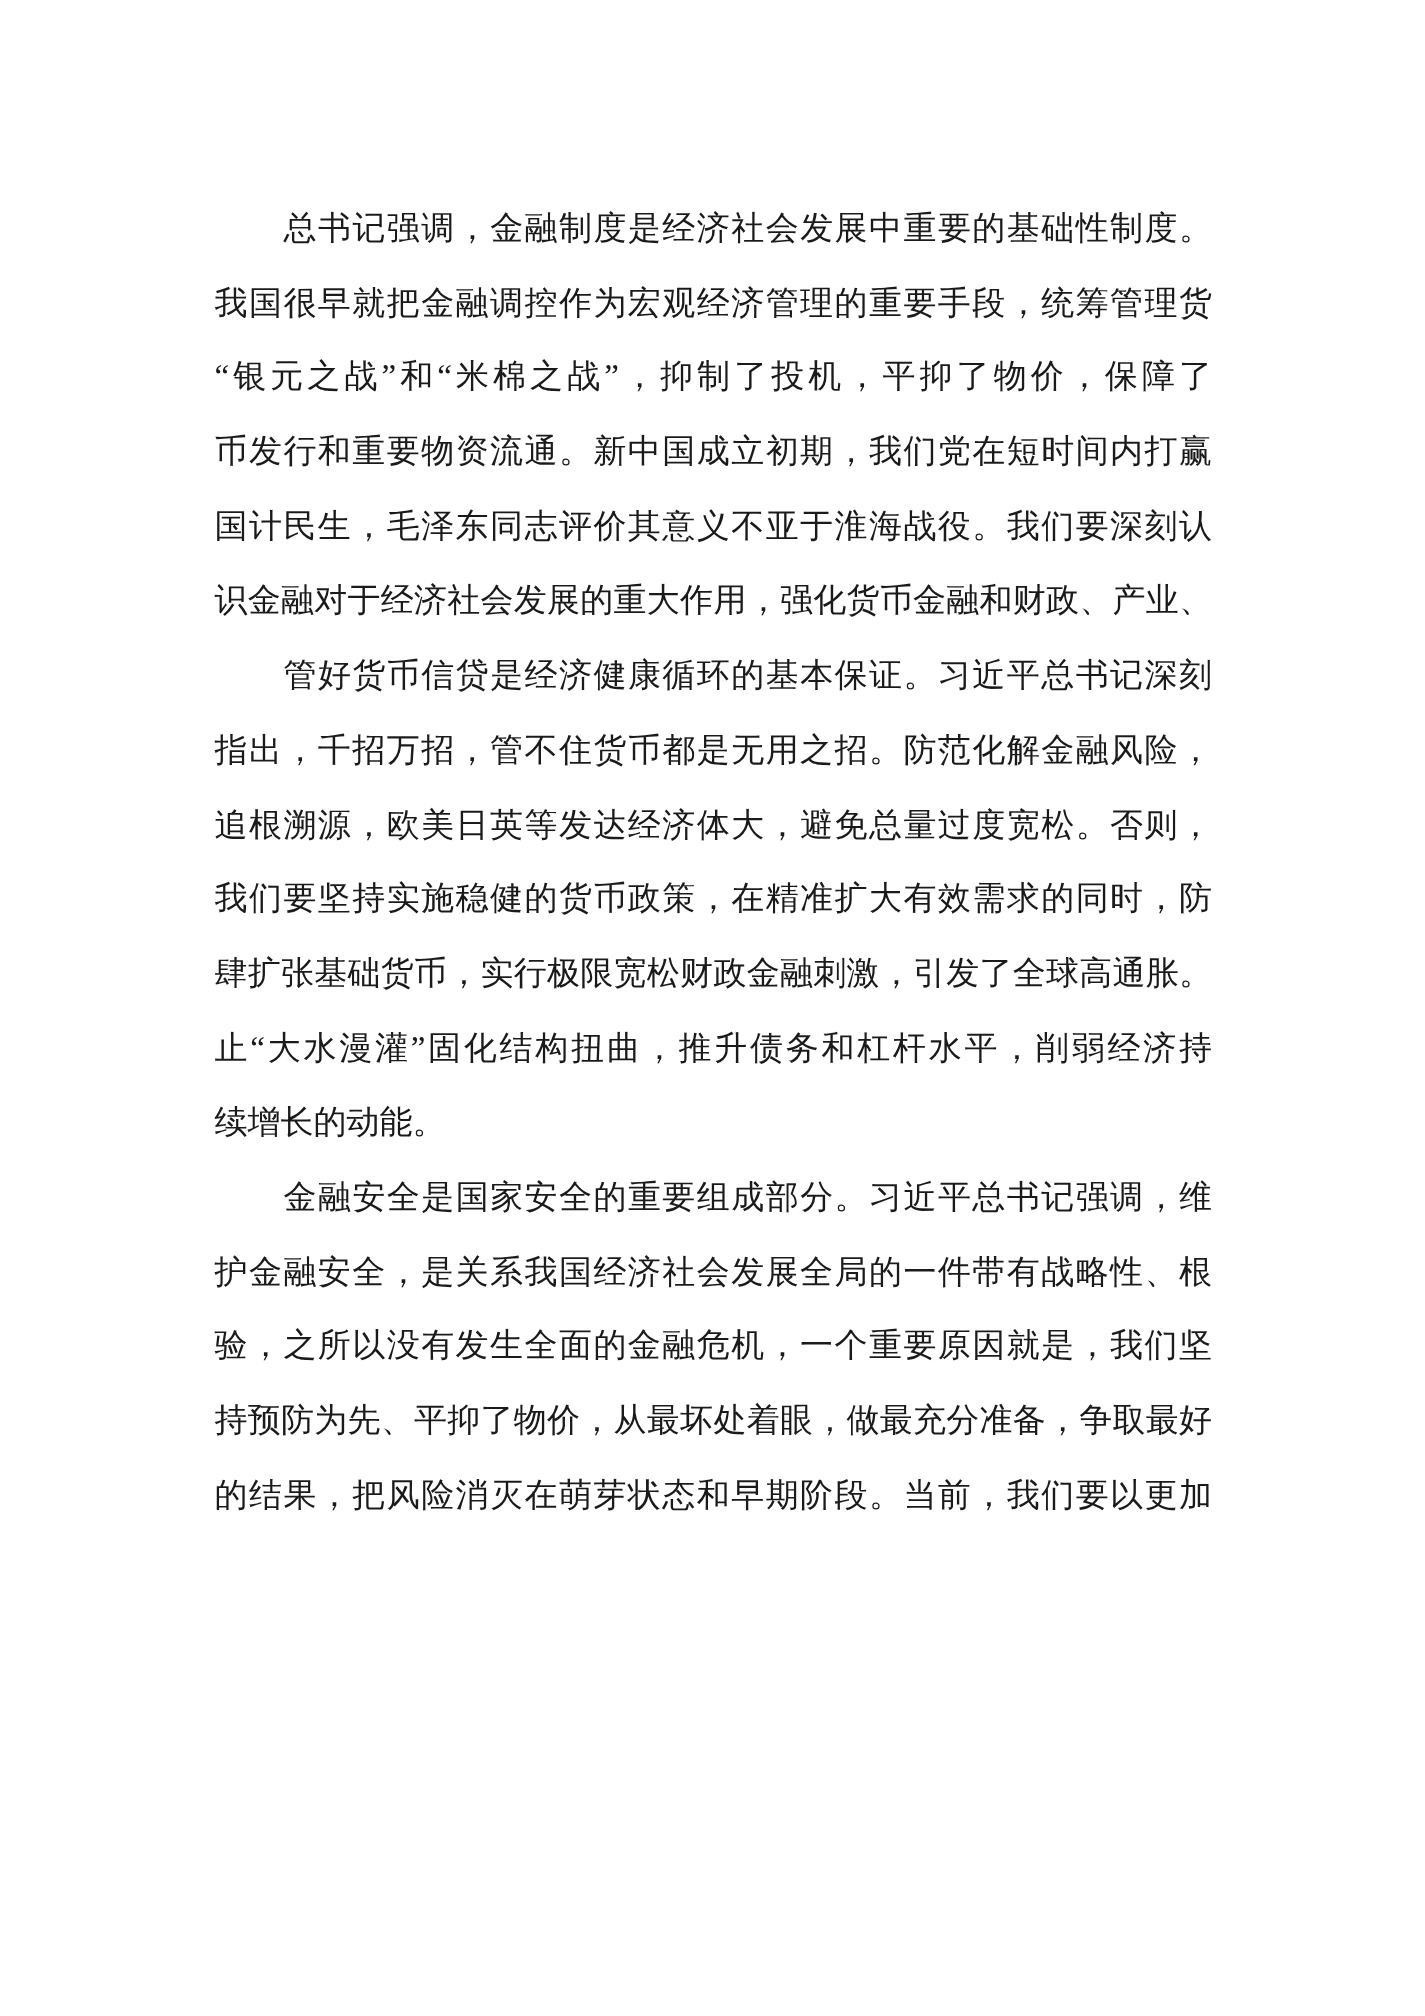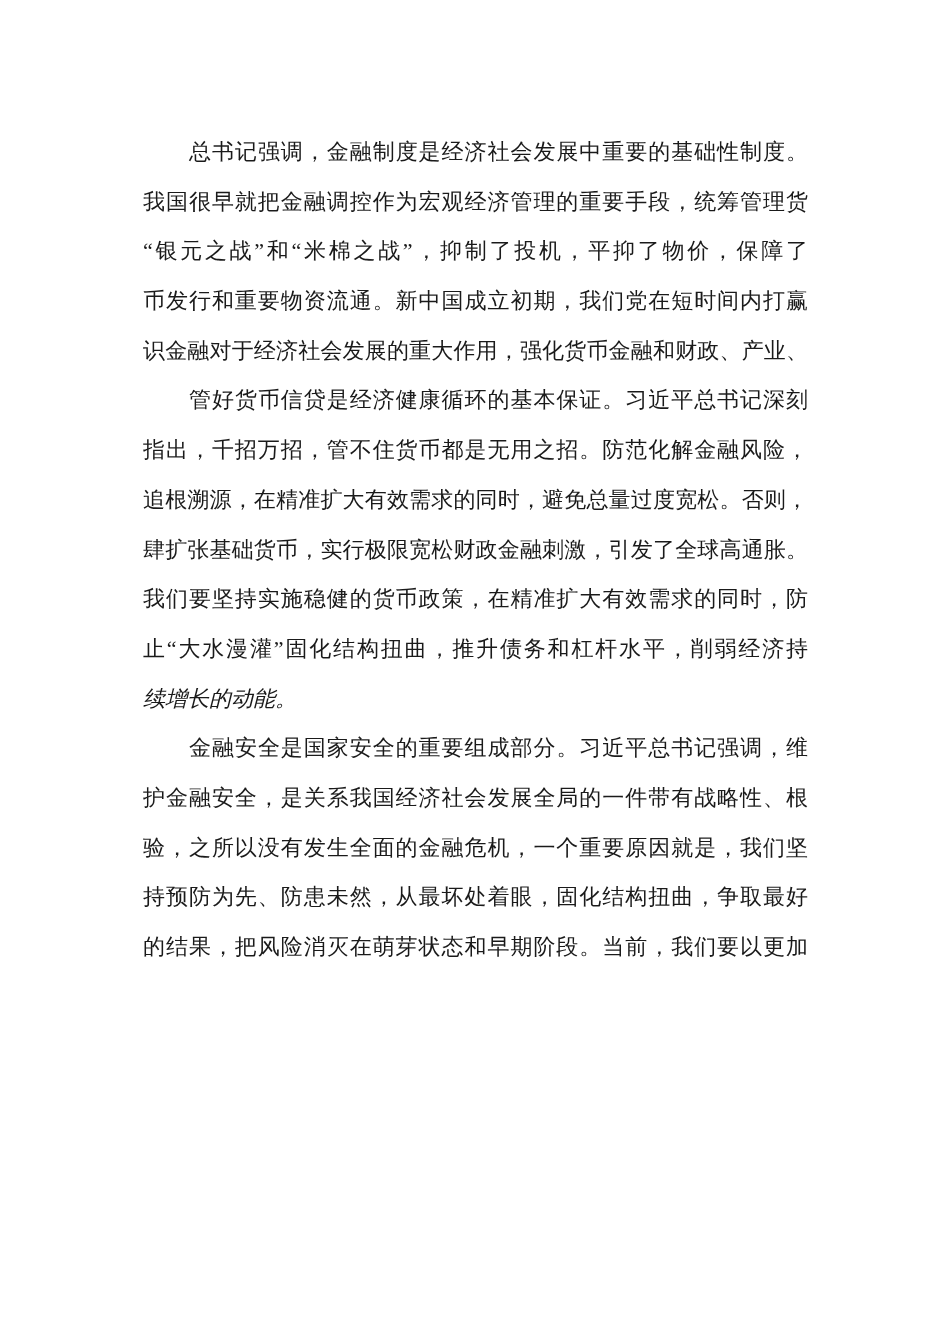--- a/index.html
+++ b/index.html
@@ -38,45 +38,45 @@
     overflow: visible;
   }
   .line.indent {
     text-indent: 46px;
   }
   .line.short {
     text-align: center;
     text-align-last: left;
     -moz-text-align-last: left;
     white-space: normal;
-    font-style: italic;
   }
 </style>
 </head>
 <body>
 
 <div class="page">
   <div class="text-block" id="text-block" style="color: rgb(26, 26, 26);">
       <div class="paragraph">
         <div class="line indent">总书记强调，金融制度是经济社会发展中重要的基础性制度。</div>
         <div class="line">我国很早就把金融调控作为宏观经济管理的重要手段，统筹管理货</div>
         <div class="line">“银元之战”和“米棉之战”，抑制了投机，平抑了物价，保障了</div>
         <div class="line">币发行和重要物资流通。新中国成立初期，我们党在短时间内打赢</div>
+        <div class="line">国计民生，毛泽东同志评价其意义不亚于淮海战役。我们要深刻认</div>
         <div class="line">识金融对于经济社会发展的重大作用，强化货币金融和财政、产业、</div>
       </div>
       <div class="paragraph">
         <div class="line indent">管好货币信贷是经济健康循环的基本保证。习近平总书记深刻</div>
         <div class="line">指出，千招万招，管不住货币都是无用之招。防范化解金融风险，</div>
-        <div class="line">追根溯源，在精准扩大有效需求的同时，避免总量过度宽松。否则，</div>
+        <div class="line">追根溯源，欧美日英等发达经济体大，避免总量过度宽松。否则，</div>
+        <div class="line">我们要坚持实施稳健的货币政策，在精准扩大有效需求的同时，防</div>
         <div class="line">肆扩张基础货币，实行极限宽松财政金融刺激，引发了全球高通胀。</div>
-        <div class="line">我们要坚持实施稳健的货币政策，在精准扩大有效需求的同时，防</div>
         <div class="line">止“大水漫灌”固化结构扭曲，推升债务和杠杆水平，削弱经济持</div>
         <div class="line short">续增长的动能。</div>
       </div>
       <div class="paragraph">
         <div class="line indent">金融安全是国家安全的重要组成部分。习近平总书记强调，维</div>
         <div class="line">护金融安全，是关系我国经济社会发展全局的一件带有战略性、根</div>
         <div class="line">验，之所以没有发生全面的金融危机，一个重要原因就是，我们坚</div>
-        <div class="line">持预防为先、防患未然，从最坏处着眼，固化结构扭曲，争取最好</div>
+        <div class="line">持预防为先、平抑了物价，从最坏处着眼，做最充分准备，争取最好</div>
         <div class="line">的结果，把风险消灭在萌芽状态和早期阶段。当前，我们要以更加</div>
       </div>
     </div>
 </div>
 
 </body></html>

